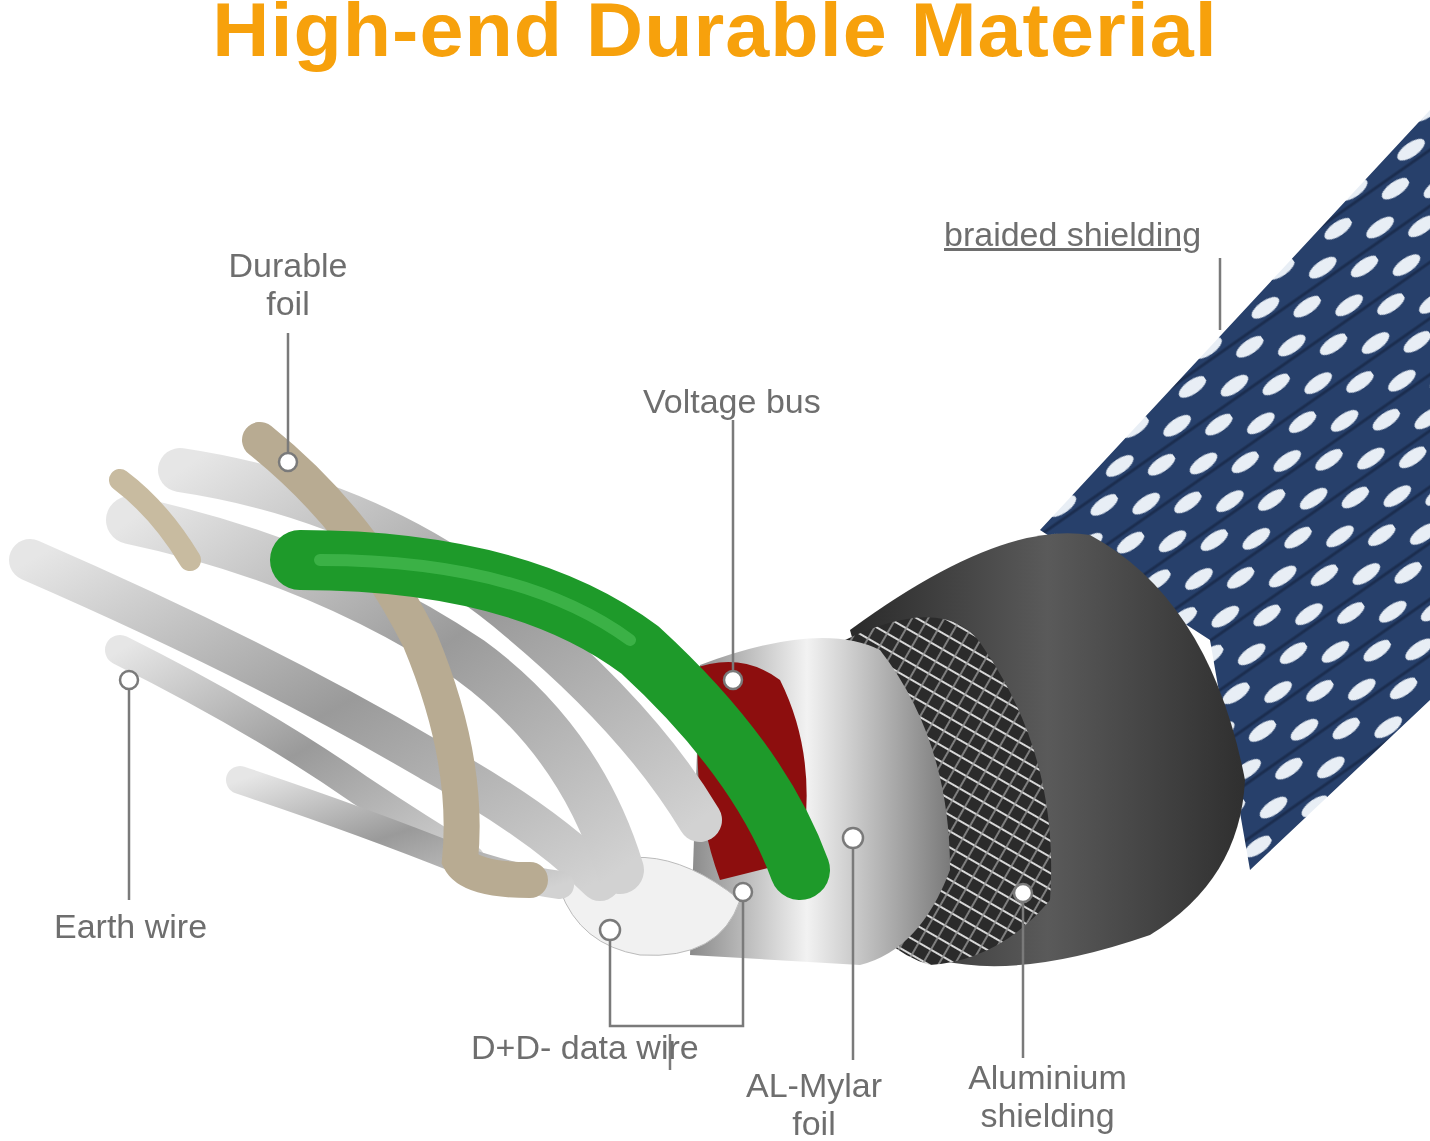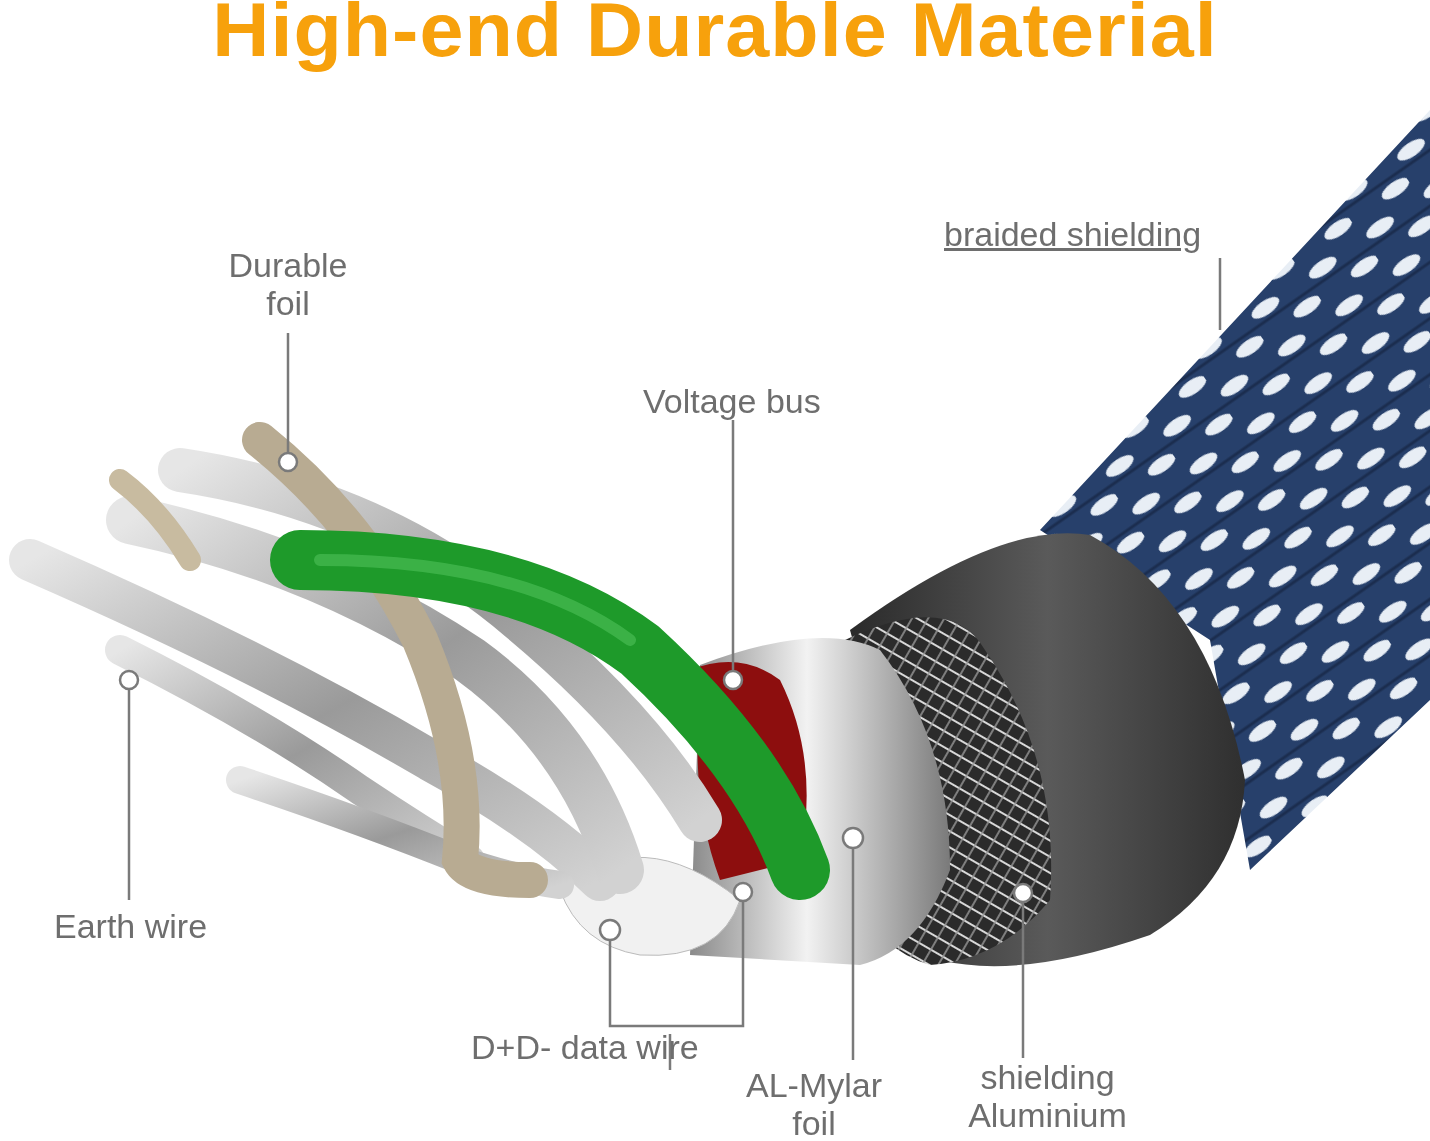--- a/index.html
+++ b/index.html
@@ -97,15 +97,15 @@
 </div>
 <div class="label" style="left:944px;top:215px;text-decoration:underline;">braided shielding</div>
 <div class="label" style="left:643px;top:361px;margin-top:21px;">Voltage bus</div>
 <div class="label" style="left:46px;top:907px;margin-left:8px;">Earth wire</div>
 <div class="label" style="left:471px;top:1028px;">D+D- data wire</div>
 <div class="label" style="left:734px;top:1066px;width:160px;">
   <div>AL-Mylar</div>
   <div>foil</div>
 </div>
 <div class="label" style="left:955px;top:1058px;width:185px;">
+  <div>Aluminium</div>
   <div>shielding</div>
-  <div>Aluminium</div>
 </div>
 
 </body></html>

